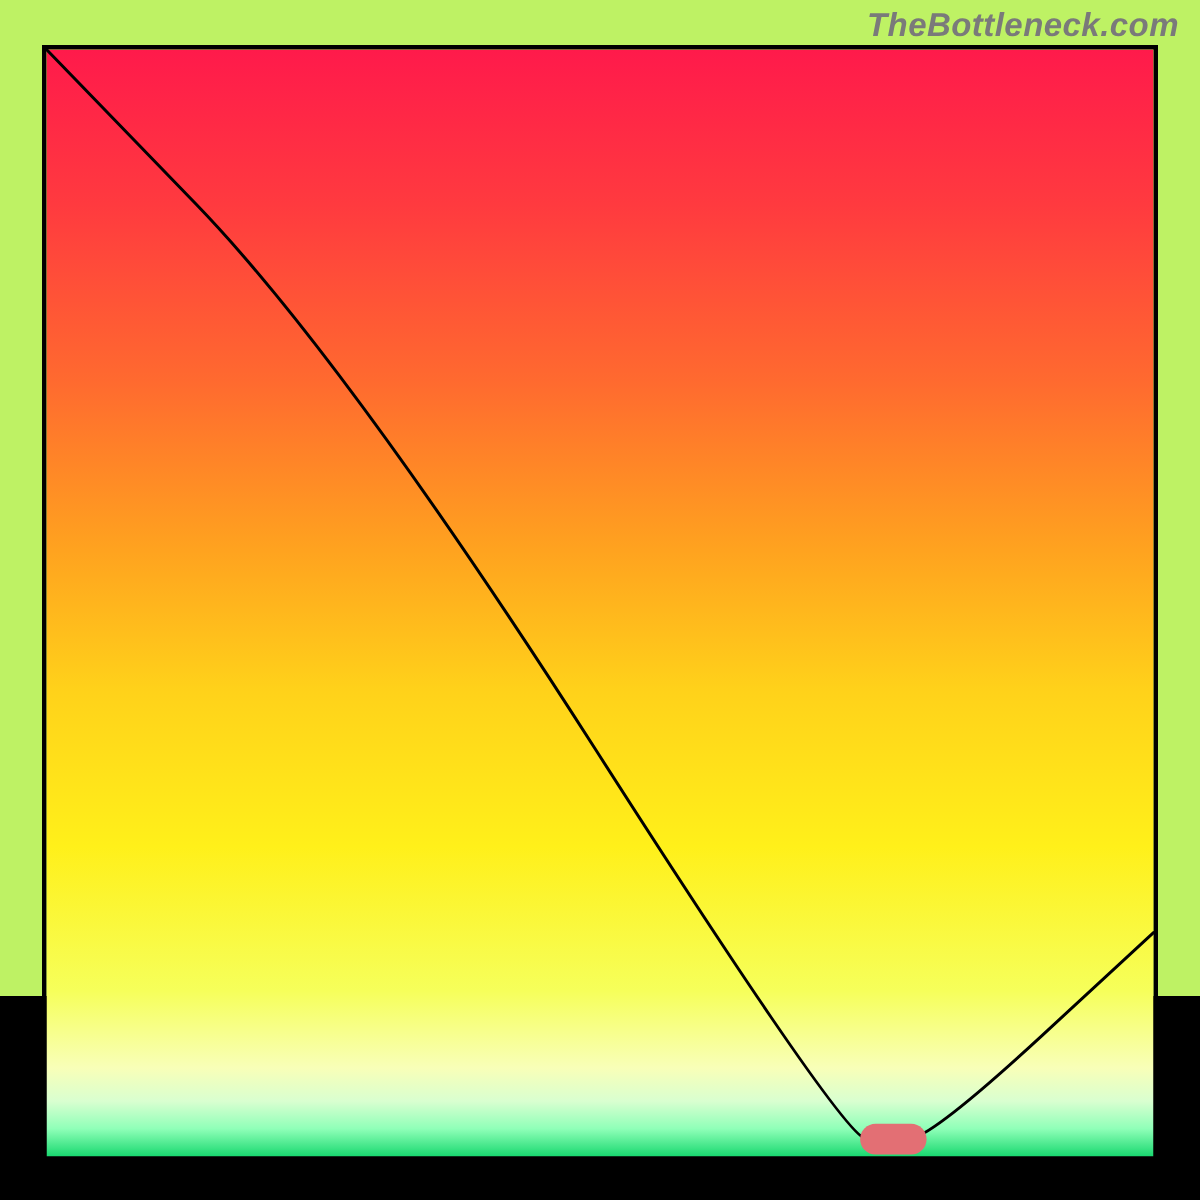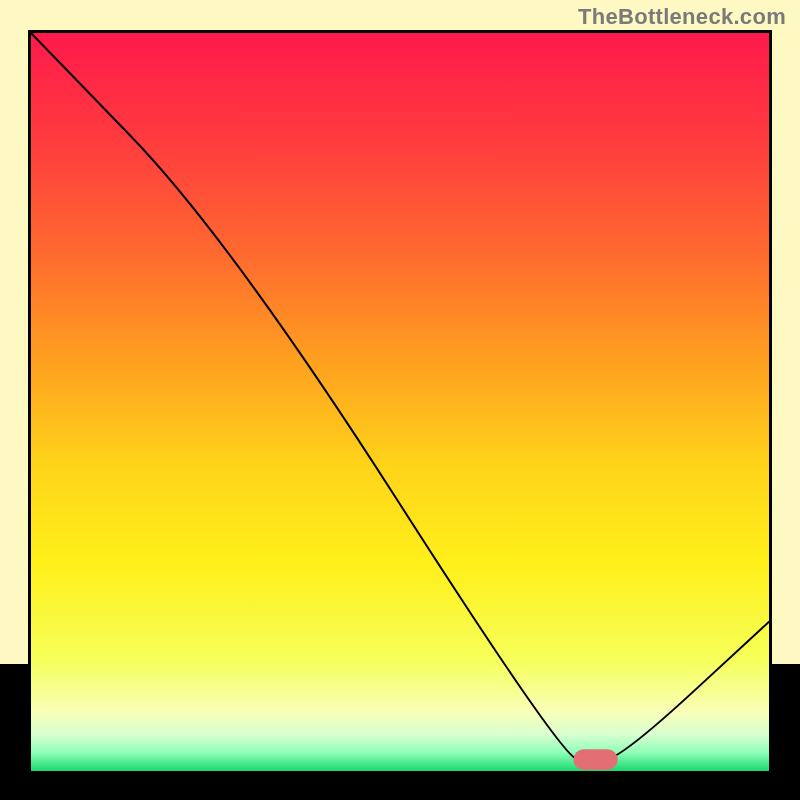--- a/index.html
+++ b/index.html
@@ -7,21 +7,22 @@
     padding: 0;
     width: 800px;
     height: 800px;
     background: #000;
     font-family: Arial, Helvetica, sans-serif;
   }
   .stage {
     position: relative;
     width: 800px;
     height: 664px;
-    background: #fef9c3;
+    background: #bef264;
+    font-style: italic;
   }
   .watermark {
     position: absolute;
     top: 4px;
     right: 14px;
     color: #7a7a7a;
     font-size: 22px;
     font-weight: 600;
     letter-spacing: 0.3px;
     user-select: none;

